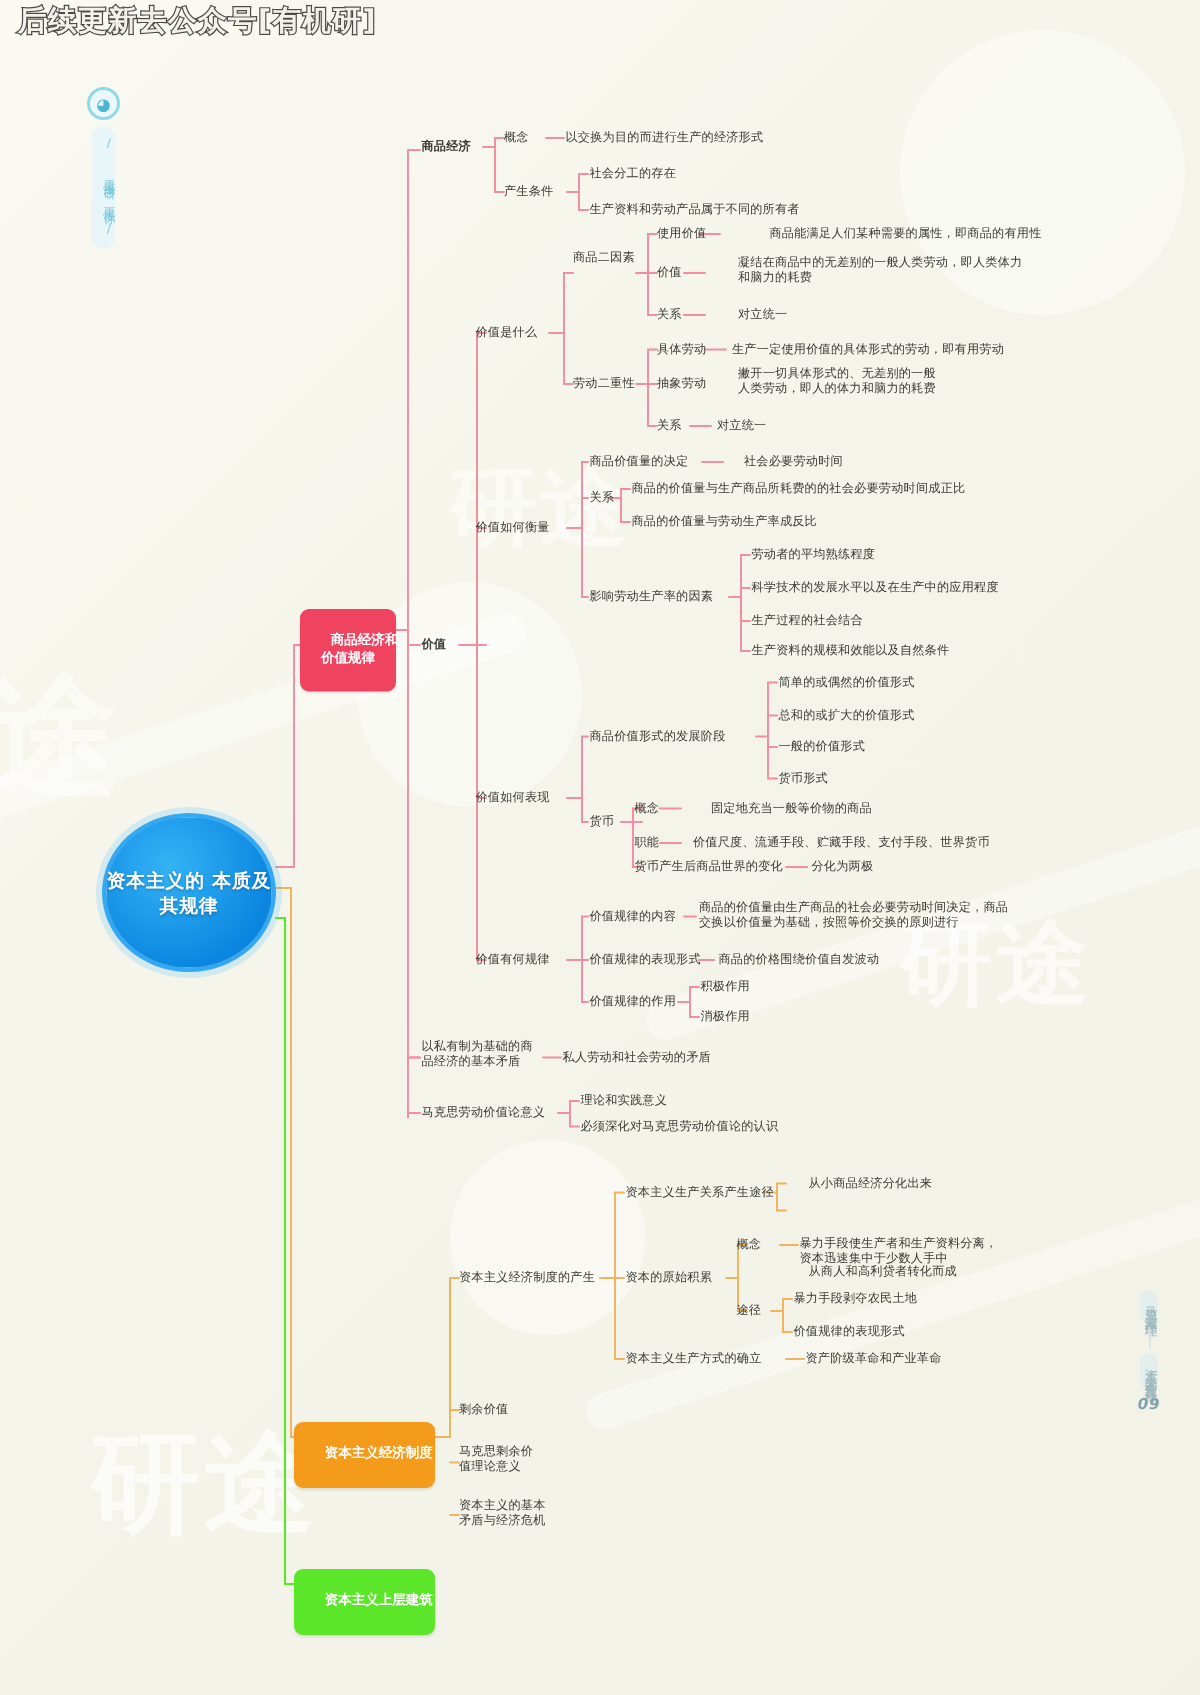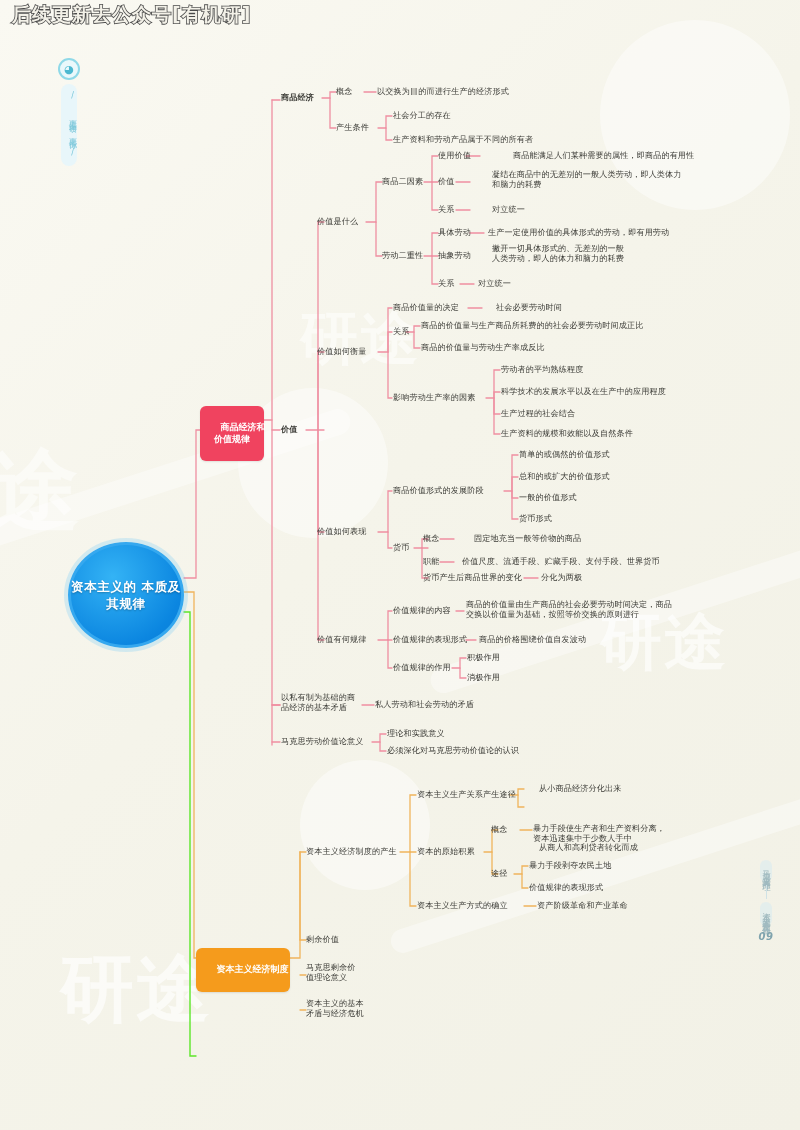--- a/index.html
+++ b/index.html
@@ -226,32 +226,35 @@
 本质及其规律</span>
   </div>
 
   <div class="node pill pink" style="left:200px;top:406px;width:64px;">
     <span>商品经济和
 价值规律</span>
   </div>
   <div class="node pill orange" style="left:196px;top:948px;width:94px;">
     <span>资本主义经济制度</span>
   </div>
+  <div class="node pill green" style="left:196px;top:1046px;width:94px;">
+    <span>资本主义上层建筑</span>
+  </div>
 
   <div class="node txt b" style="left:281px;top:93px;"><span>商品经济</span></div>
   <div class="node txt" style="left:336px;top:87px;"><span>概念</span></div>
   <div class="node txt" style="left:377px;top:87px;"><span>以交换为目的而进行生产的经济形式</span></div>
   <div class="node txt" style="left:336px;top:123px;"><span>产生条件</span></div>
   <div class="node txt" style="left:393px;top:111px;"><span>社会分工的存在</span></div>
   <div class="node txt" style="left:393px;top:135px;"><span>生产资料和劳动产品属于不同的所有者</span></div>
 
   <div class="node txt b" style="left:281px;top:425px;"><span>价值</span></div>
 
   <div class="node txt" style="left:317px;top:217px;"><span>价值是什么</span></div>
-  <div class="node txt" style="left:382px;top:177px;"><span>商品二因素</span></div>
+  <div class="node txt" style="left:382px;top:167px;"><span>商品二因素</span></div>
   <div class="node txt" style="left:438px;top:151px;"><span>使用价值</span></div>
   <div class="node txt" style="left:513px;top:151px;"><span>商品能满足人们某种需要的属性，即商品的有用性</span></div>
   <div class="node txt" style="left:438px;top:177px;"><span>价值</span></div>
   <div class="node txt" style="left:492px;top:170px;"><span>凝结在商品中的无差别的一般人类劳动，即人类体力
 和脑力的耗费</span></div>
   <div class="node txt" style="left:438px;top:205px;"><span>关系</span></div>
   <div class="node txt" style="left:492px;top:205px;"><span>对立统一</span></div>
 
   <div class="node txt" style="left:382px;top:251px;"><span>劳动二重性</span></div>
   <div class="node txt" style="left:438px;top:228px;"><span>具体劳动</span></div>

